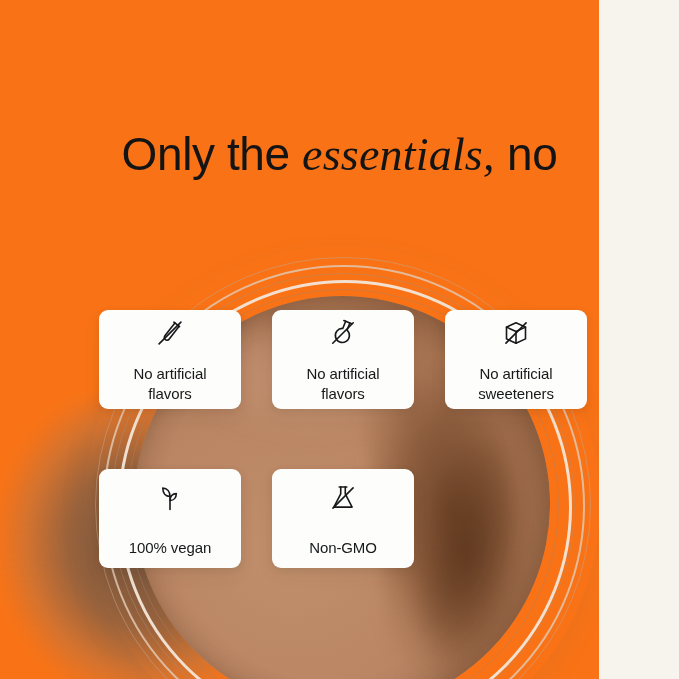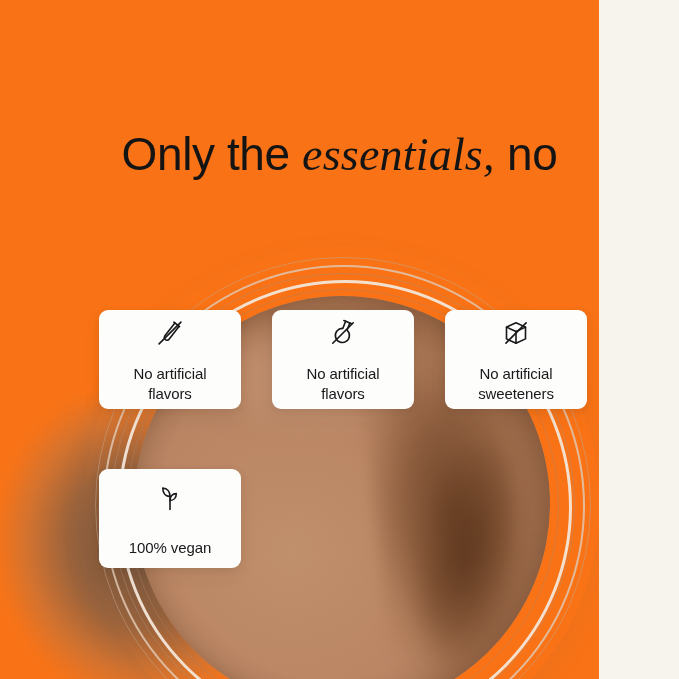--- a/index.html
+++ b/index.html
@@ -322,15 +322,25 @@
         <svg viewBox="0 0 40 40" fill="none" stroke="#17181a" stroke-width="1.7" stroke-linecap="round" stroke-linejoin="round">
           <path d="M20 32V18"></path>
           <path d="M20 18.4C20 13.2 17.1 9.6 12.4 9.6c0 5.2 2.9 8.8 7.6 8.8z"></path>
           <path d="M20 22.6c0-4.3 2.5-7.2 6.6-7.2 0 4.3-2.5 7.2-6.6 7.2z"></path>
         </svg>
       </span>
       <span class="badge-label">100% vegan</span>
     </div>
 
 
+    <div class="badge one-line">
+      <span class="badge-icon">
+        <svg viewBox="0 0 40 40" fill="none" stroke="#17181a" stroke-width="1.7" stroke-linecap="round" stroke-linejoin="round">
+          <path d="M16 8.4h8"></path>
+          <path d="M17.6 8.4v7.2L10.4 29.6h19.2L22.4 15.6V8.4"></path>
+          <path d="M9.4 30.6L30.6 9.4"></path>
+        </svg>
+      </span>
+      <span class="badge-label">Non-GMO</span>
+    </div>
 
   </div>
 </div>
 
 </body></html>

